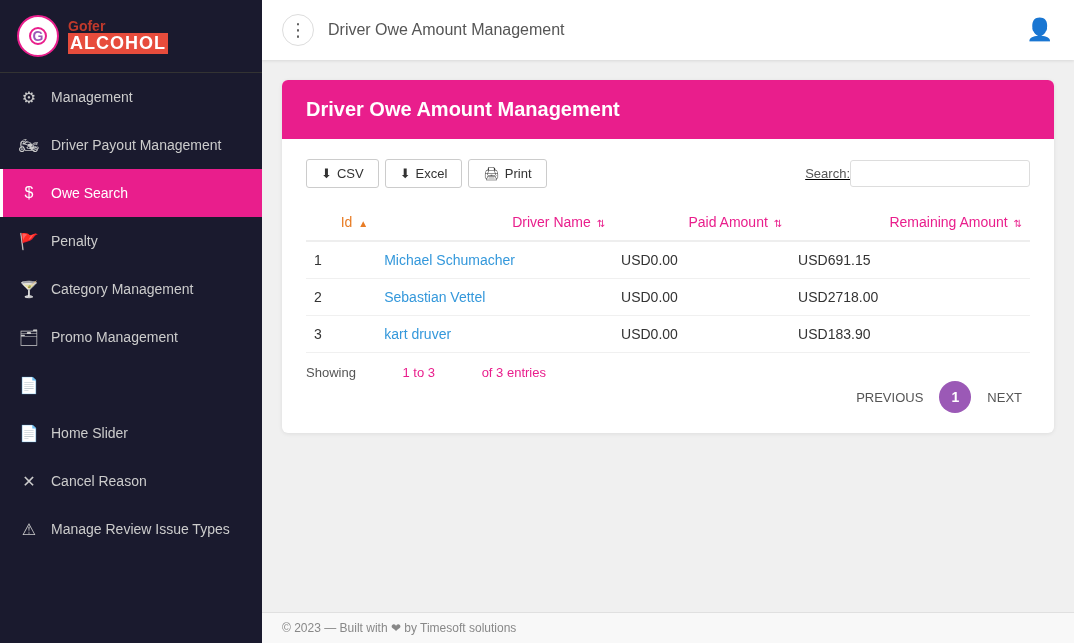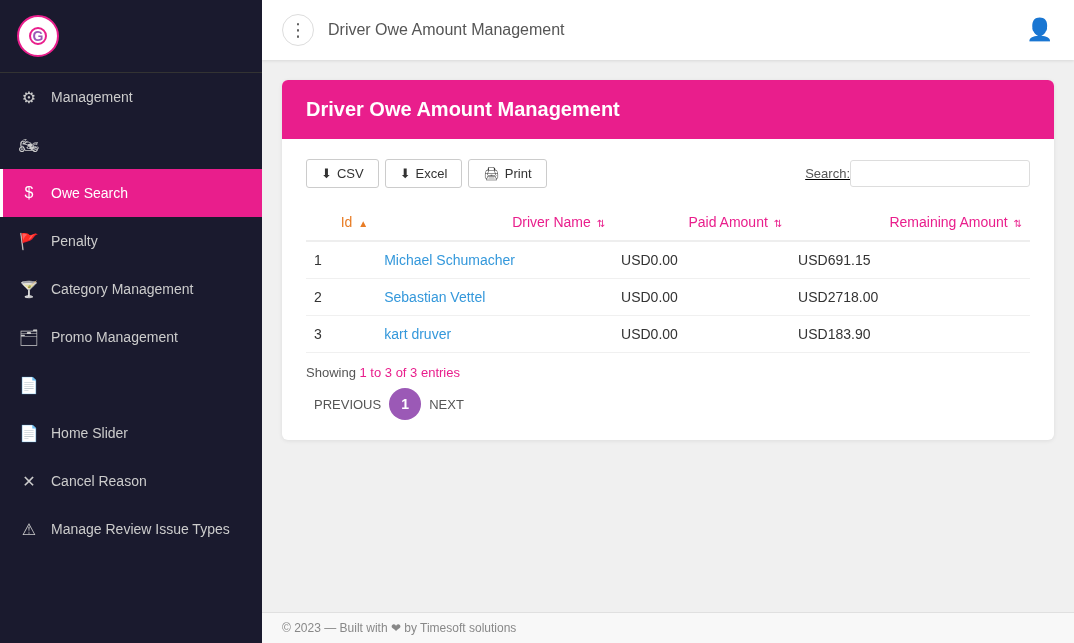--- a/index.html
+++ b/index.html
@@ -201,27 +201,29 @@
     .data-table td.driver-name { color: #3498db; }
     .data-table td.amount { color: #333; }
 
     .sort-arrow { font-size: 10px; margin-left: 2px; }
 
     .showing-text {
       margin-top: 12px;
       font-size: 13px;
       color: #555;
     }
-    .showing-text span { color: #e91e8c; }
+    .showing-text span { color: #e91e8c; margin-left: 43px; }
 
     
     .pagination {
       display: flex;
       align-items: center;
-      margin-top: 8px;
+      justify-content: flex-end;
+      margin-top: 1px;
+      gap: 8px;
     }
     .pagination-btn {
       background: none;
       border: none;
       cursor: pointer;
       font-size: 13px;
       color: #555;
       padding: 4px 8px;
     }
     .pagination-page {
@@ -251,28 +253,33 @@
 <body>
 
 <nav class="sidebar">
   <div class="sidebar-logo">
 
     <svg class="logo-icon" viewBox="0 0 44 44">
       <circle cx="22" cy="22" r="20" fill="#fff" stroke="#e91e8c" stroke-width="2"></circle>
       <circle cx="22" cy="22" r="8" fill="none" stroke="#e91e8c" stroke-width="2"></circle>
       <text x="22" y="27" text-anchor="middle" font-size="14" font-weight="bold" fill="#9b59b6">G</text>
     </svg>
+    <div class="logo-texts">
+      <span class="logo-text-gofer">Gofer</span>
+      <span class="logo-text-alcohol">ALCOHOL</span>
+    </div>
   </div>
 
   <div class="sidebar-item">
     <span class="item-icon">⚙</span>
     <span class="item-label">Management</span>
   </div>
   <div class="sidebar-item">
     <span class="item-icon">🏍</span>
+    <span class="item-label">Driver Payout Management</span>
   </div>
   <div class="sidebar-item active">
     <span class="item-icon">$</span>
     <span class="item-label">Owe Search</span>
   </div>
   <div class="sidebar-item">
     <span class="item-icon">🚩</span>
     <span class="item-label">Penalty</span>
   </div>
   <div class="sidebar-item">

